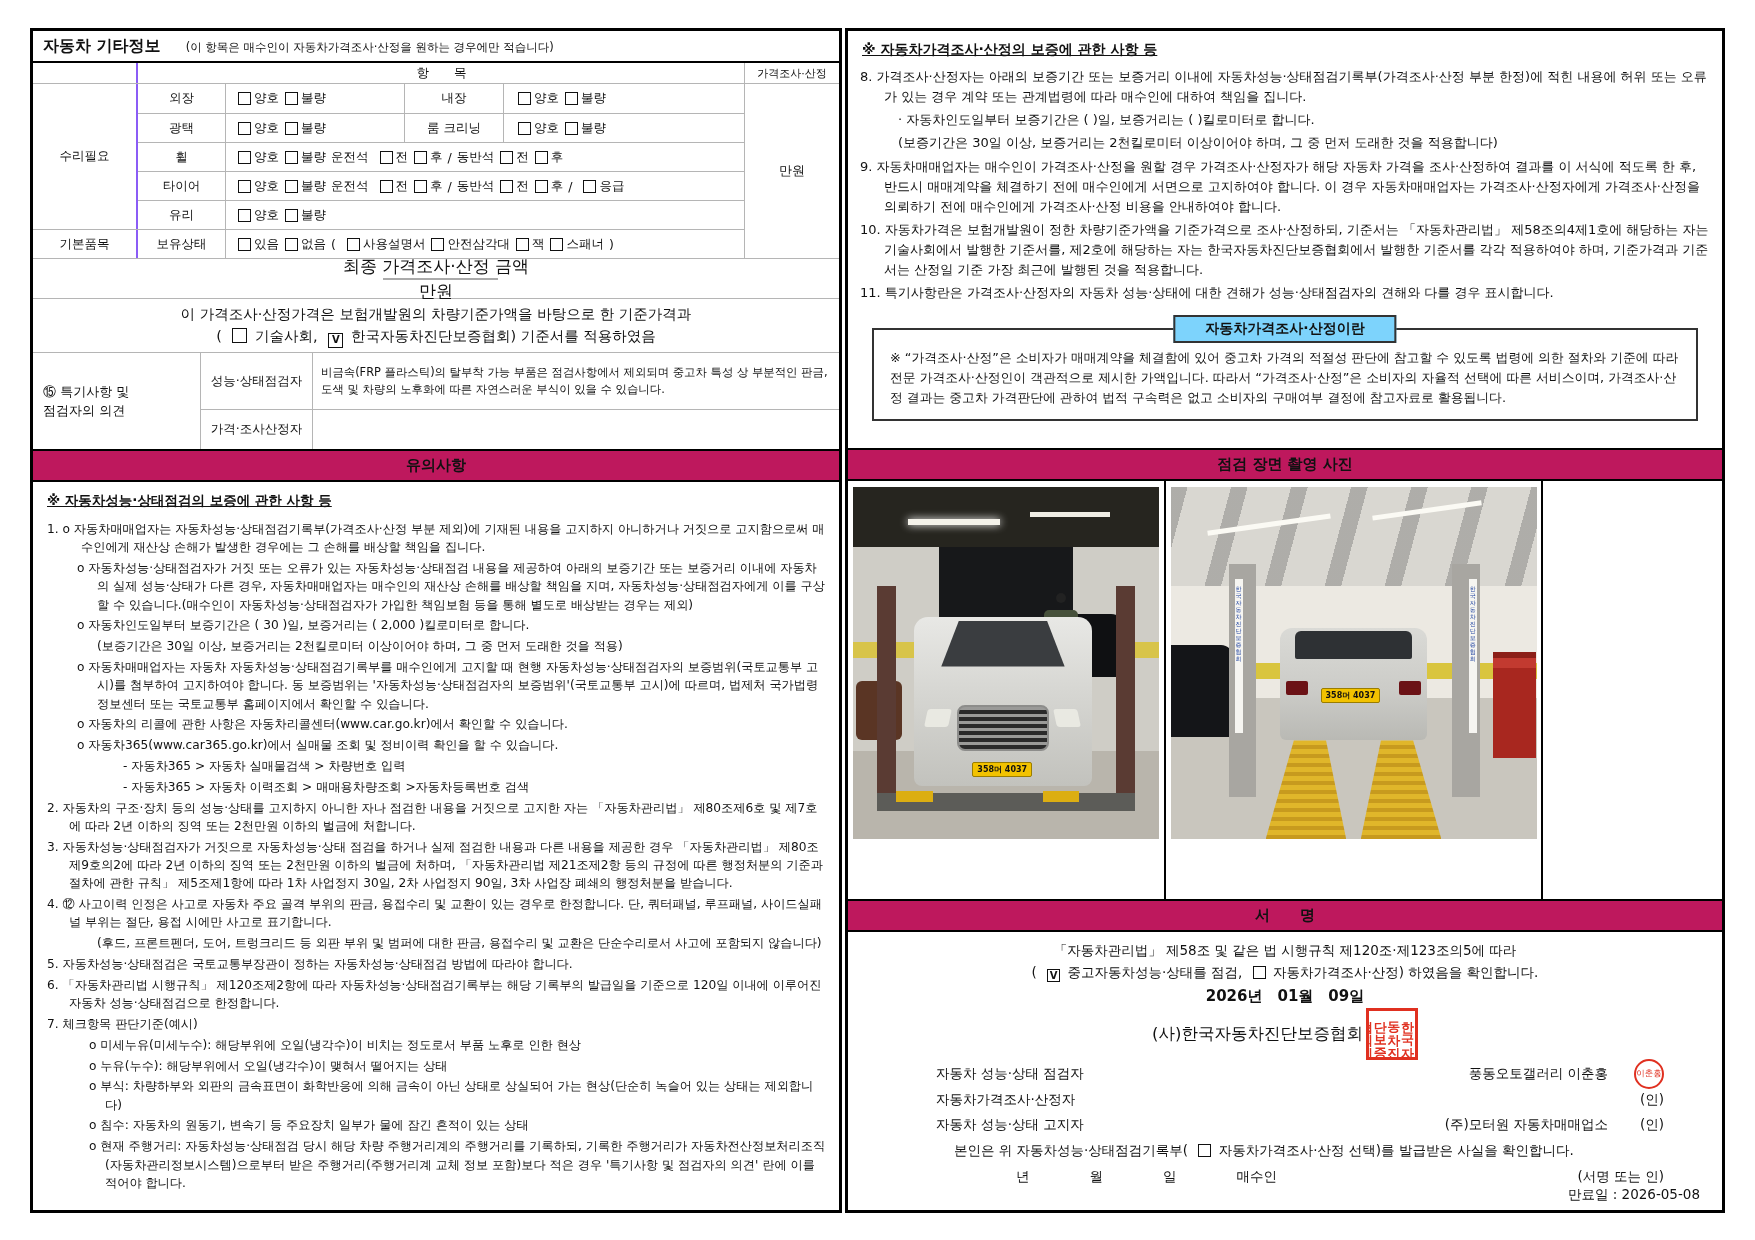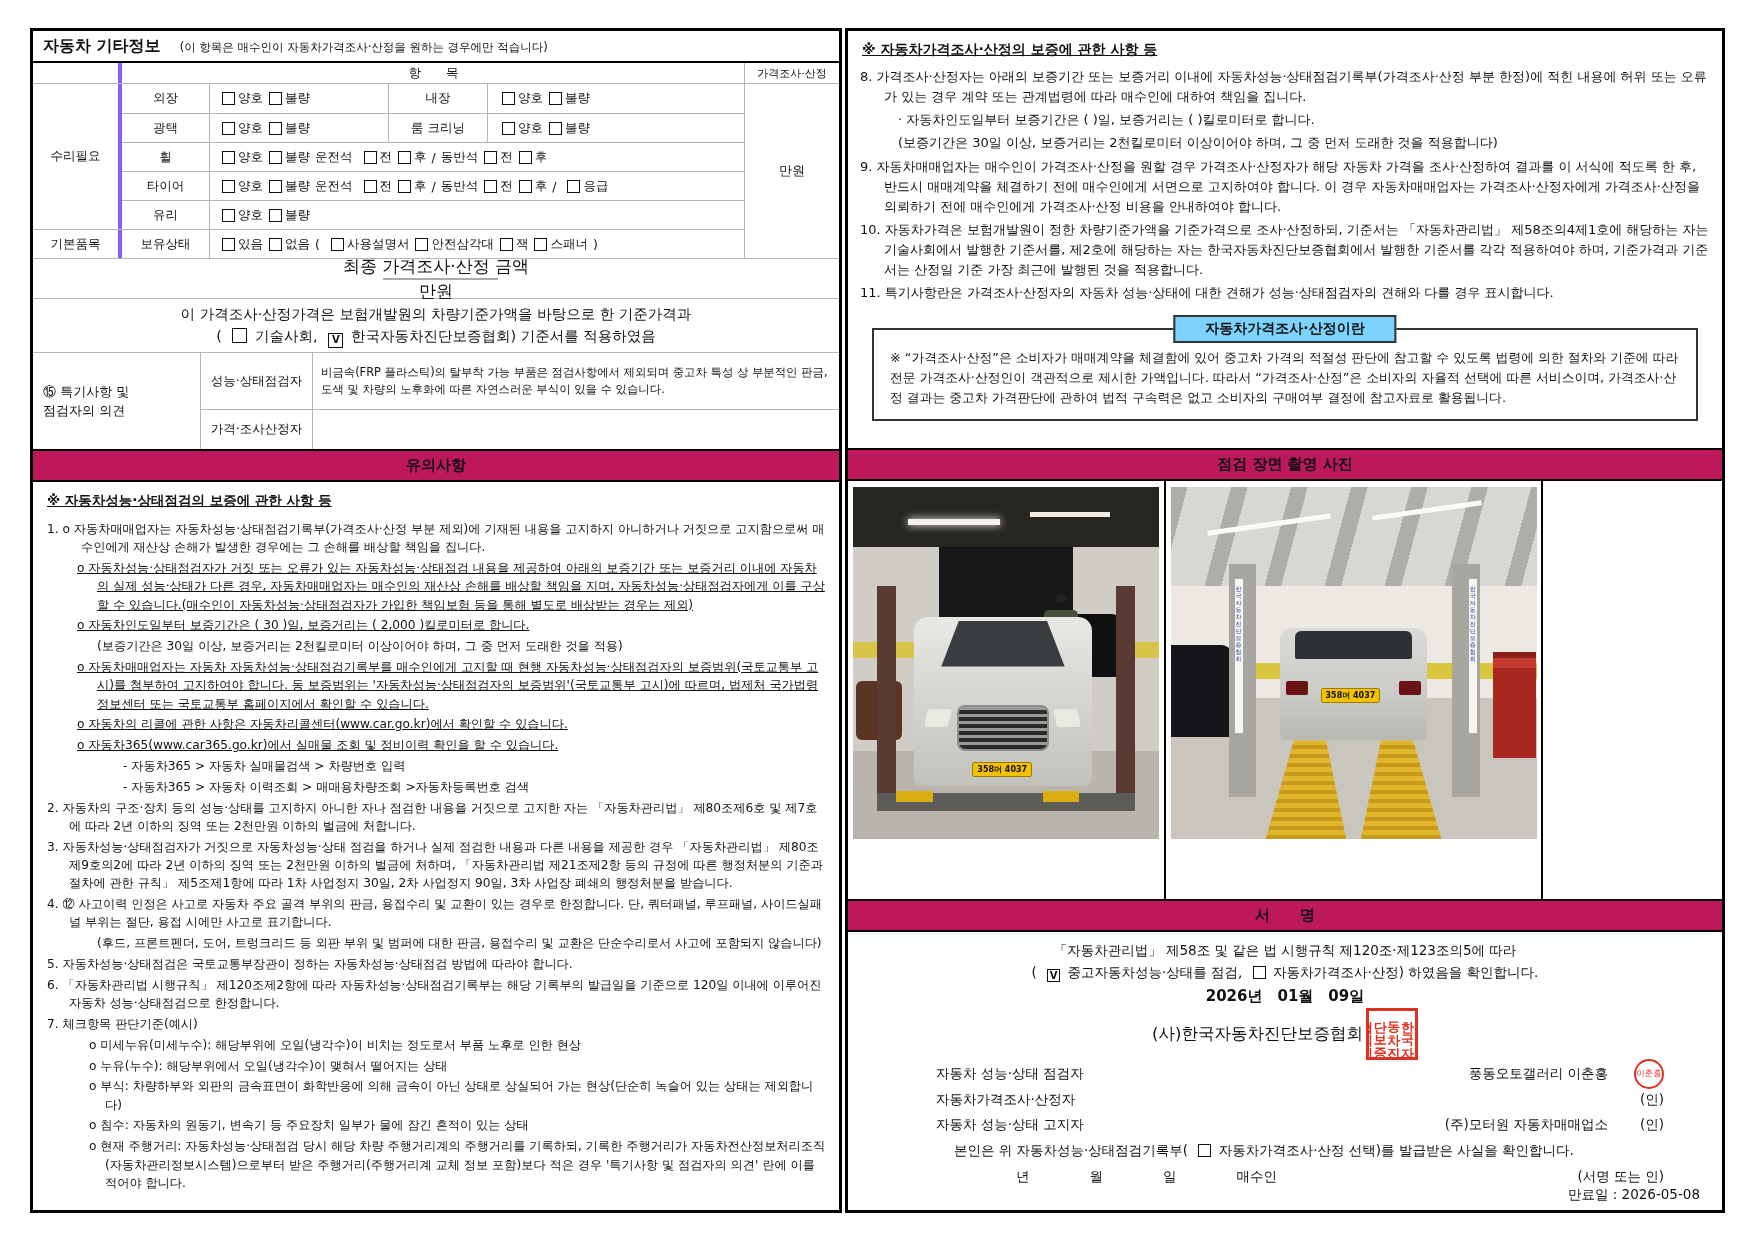--- a/index.html
+++ b/index.html
@@ -6,24 +6,24 @@
   body { width:1755px; height:1240px; background:#ffffff; font-family:"DejaVu Sans","Liberation Sans",sans-serif; color:#111; }
   .page { position:relative; width:1755px; height:1240px; background:#fff; overflow:hidden; }
 
   
   .lp { position:absolute; left:30px; top:28px; width:812px; border:3px solid #000; }
   .rp { position:absolute; left:845px; top:28px; width:880px; border:3px solid #000; }
 
   
   .t1-title { padding:5px 10px 4px; }
   .tt { font-weight:bold; font-size:16px; }
-  .tn { font-size:11.5px; margin-left:14px; }
+  .tn { font-size:11.5px; margin-left:20px; }
   .r { display:flex; align-items:stretch; border-top:1px solid #b5b5b5; }
   .hdr { border-top:2px solid #000; height:22px; font-size:12px; }
-  .cL { width:89px; display:flex; align-items:center; justify-content:center; border-right:4px solid #8b5cf6; font-size:12.5px; }
+  .cL { width:105px; display:flex; align-items:center; justify-content:center; border-right:2px solid #8b5cf6; font-size:12.5px; }
   .cS { width:88px; display:flex; align-items:center; justify-content:center; border-right:1px solid #b5b5b5; font-size:12.5px; }
   .cM { flex:1; display:flex; align-items:center; font-size:12.5px; }
   .cR { width:95px; display:flex; align-items:center; justify-content:center; font-size:11px; border-left:1px solid #b5b5b5; margin-left:-1px; }
   .midwrap { display:flex; border-top:1px solid #b5b5b5; }
   .midleft { flex:1; }
   .repair { display:flex; }
   .rrows { flex:1; }
   .rrows .r:first-child { border-top:none; }
   .rrows .r { height:29px; }
   .basicrow { height:29px; border-top:1px solid #b5b5b5; }
@@ -50,21 +50,21 @@
   .stext { flex:1; font-size:11.4px; line-height:1.5; padding:4px 8px; display:flex; align-items:center; }
 
   
   .gbar { border-top:2.5px solid #000; border-bottom:2.5px solid #000; background:#be185d; text-align:center; font-weight:bold; font-size:15px; padding:5px 0; }
 
   
   .nbox { padding:10px 12px; height:728px; overflow:hidden; }
   .nhead { font-weight:bold; text-decoration:underline; font-size:13.5px; margin:0 0 10px 2px; }
   .nline { font-size:12.2px; line-height:1.5; margin:2.5px 0; }
   .i0 { padding-left:36px; text-indent:-34px; }
-  .i1 { padding-left:52px; text-indent:-20px;text-decoration:underline; }
+  .i1 { padding-left:52px; text-indent:-20px; }
   .i2 { padding-left:52px; text-indent:0; }
   .i3 { padding-left:78px; text-indent:0; }
   .i4 { padding-left:24px; text-indent:-22px; }
   .i5 { padding-left:60px; text-indent:-16px; }
 
   
   .box1 { height:419px; padding:8px 12px; overflow:hidden; border-bottom:2.5px solid #000; }
   .whead { font-weight:bold; text-decoration:underline; font-size:14px; margin:2px 0 8px 2px; }
   .wline { font-size:13px; line-height:1.55; margin:3px 0; }
   .w0 { padding-left:24px; text-indent:-24px; }

